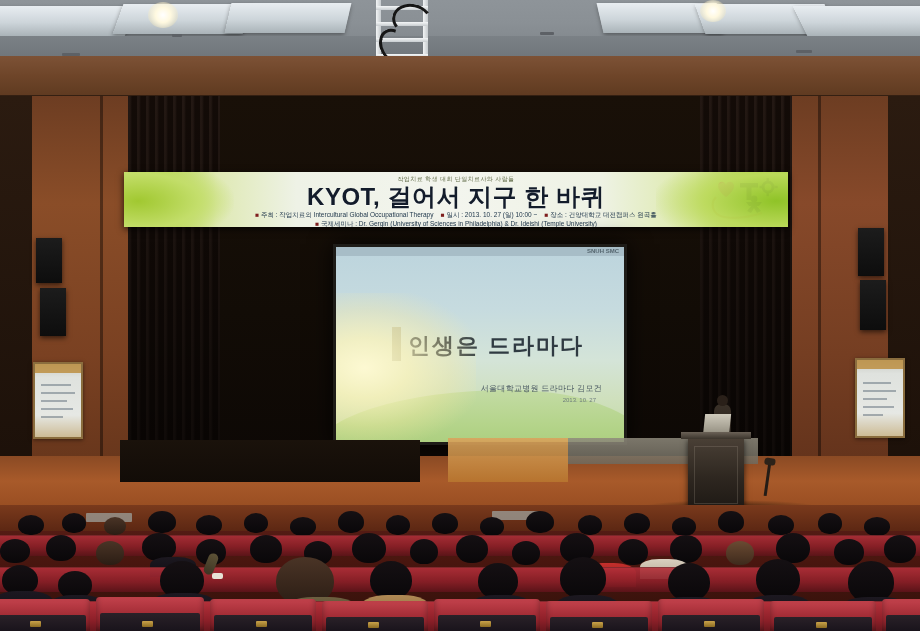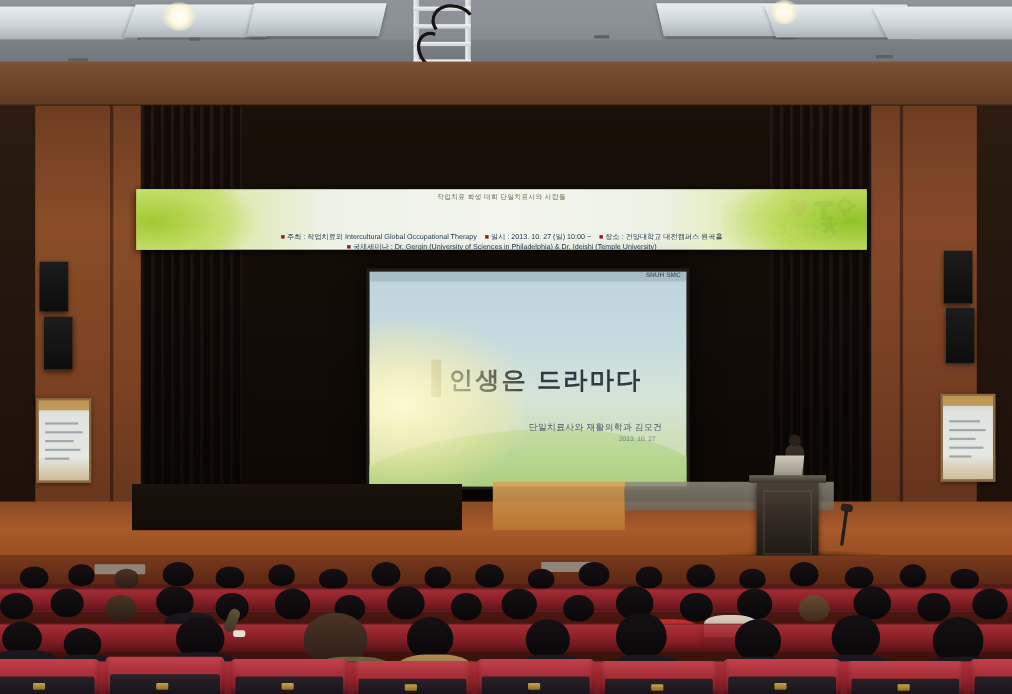--- a/index.html
+++ b/index.html
@@ -435,20 +435,21 @@
     <div class="p-top"></div>
     <div class="p-line" style="top:22px;width:28px"></div>
     <div class="p-line" style="top:30px;width:33px"></div>
     <div class="p-line" style="top:38px;width:24px"></div>
     <div class="p-line" style="top:46px;width:31px"></div>
     <div class="p-line" style="top:54px;width:20px"></div>
   </div>
 
   <div class="banner">
     <div class="banner-top-line">작업치료 학생 대회 단일치료사와 사람들</div>
+    <div class="banner-title">KYOT, 걸어서 지구 한 바퀴</div>
     <div class="banner-sub1">
       <span class="dot">■</span>
       <span>주최 : 작업치료외 Intercultural Global Occupational Therapy</span>
       &nbsp;&nbsp;
       <span class="dot">■</span>
       <span>일시 : 2013. 10. 27 (일) 10:00 ~</span>
       &nbsp;&nbsp;
       <span class="dot">■</span>
       <span>장소 : 건양대학교 대전캠퍼스 원곡홀</span>
     </div>
@@ -477,21 +478,21 @@
   <div class="screen-frame">
     <div class="screen">
       <div class="hill2"></div>
       <div class="hill"></div>
       <div class="screen-topbar">
         <span class="tl"></span>
         <span class="tr">SNUH SMC</span>
       </div>
       <div class="slide-bar"></div>
       <div class="slide-title">인생은 드라마다</div>
-      <div class="slide-author">단일치료사와 재활의학과 김모건</div>
+      <div class="slide-author">서울대학교병원 드라마다 김모건</div>
       <div class="slide-date">2013. 10. 27</div>
       <div class="glow"></div>
     </div>
   </div>
 
   <div class="stage-floor">
     <div class="dark-panel"></div>
     <div class="warm-panel"></div>
     <div class="grey-panel"></div>
   </div>

